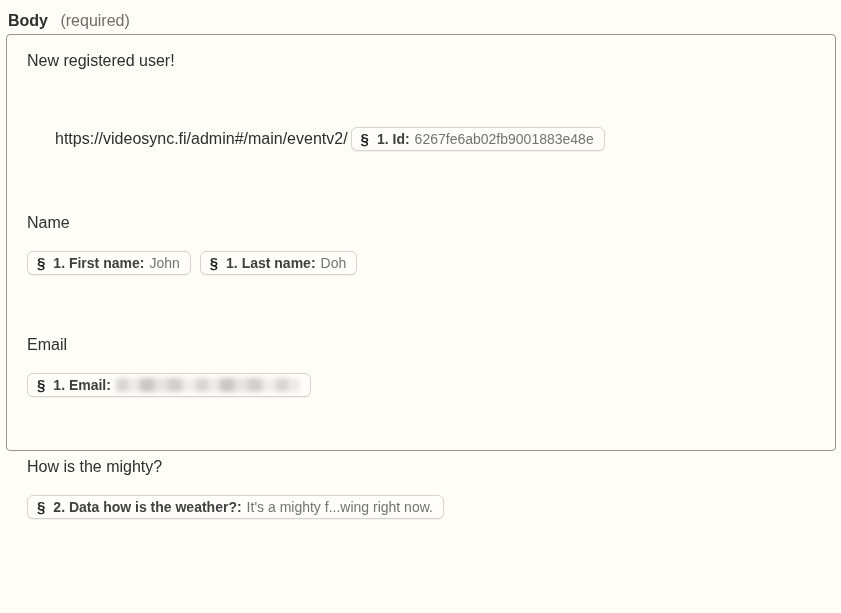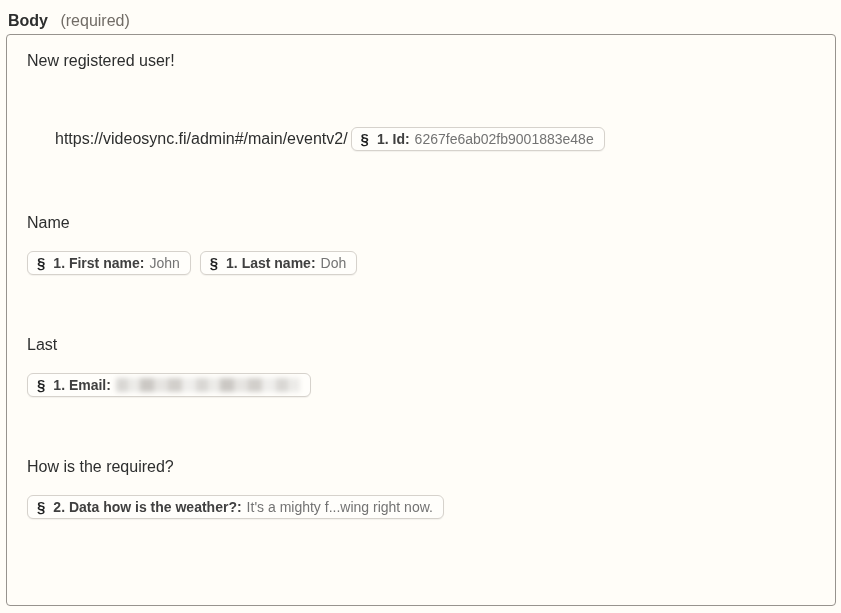--- a/index.html
+++ b/index.html
@@ -19,21 +19,21 @@
     padding: 13px 0 5px 8px;
     font-size: 16px;
     line-height: 16px;
   }
   .label-row .field-label { font-weight: 700; color: #2d2e2e; }
   .label-row .required-hint { color: #716c66; margin-left: 8px; font-weight: 400; }
 
   .body-box {
     margin-left: 6px;
     width: 830px;
-    height: 572px;
+    height: 417px;
     background: #fffdf8;
     border: 1px solid #97938e;
     border-radius: 4px;
     padding: 16px 14px 0 20px;
     font-size: 16px;
     cursor: text;
   }
 
   .body-box p {
     margin: 0;
@@ -127,31 +127,31 @@
         <span class="t-label">1. First name:</span>
         <span class="t-value">John</span>
       </span>
       <span class="token">
         <span class="t-icon">§</span>
         <span class="t-label">1. Last name:</span>
         <span class="t-value">Doh</span>
       </span>
     </div>
 
-    <p class="heading">Last</p>
+    <p class="heading">Email</p>
 
     <div class="pill-row">
       <span class="token">
         <span class="t-icon">§</span>
         <span class="t-label">1. Email:</span>
         <span class="redacted-value"></span>
       </span>
     </div>
 
-    <p class="heading">How is the required?</p>
+    <p class="heading">How is the mighty?</p>
 
     <div class="pill-row">
       <span class="token">
         <span class="t-icon">§</span>
         <span class="t-label">2. Data how is the weather?:</span>
         <span class="t-value">It's a mighty f...wing right now.</span>
       </span>
     </div>
 
   </div>

